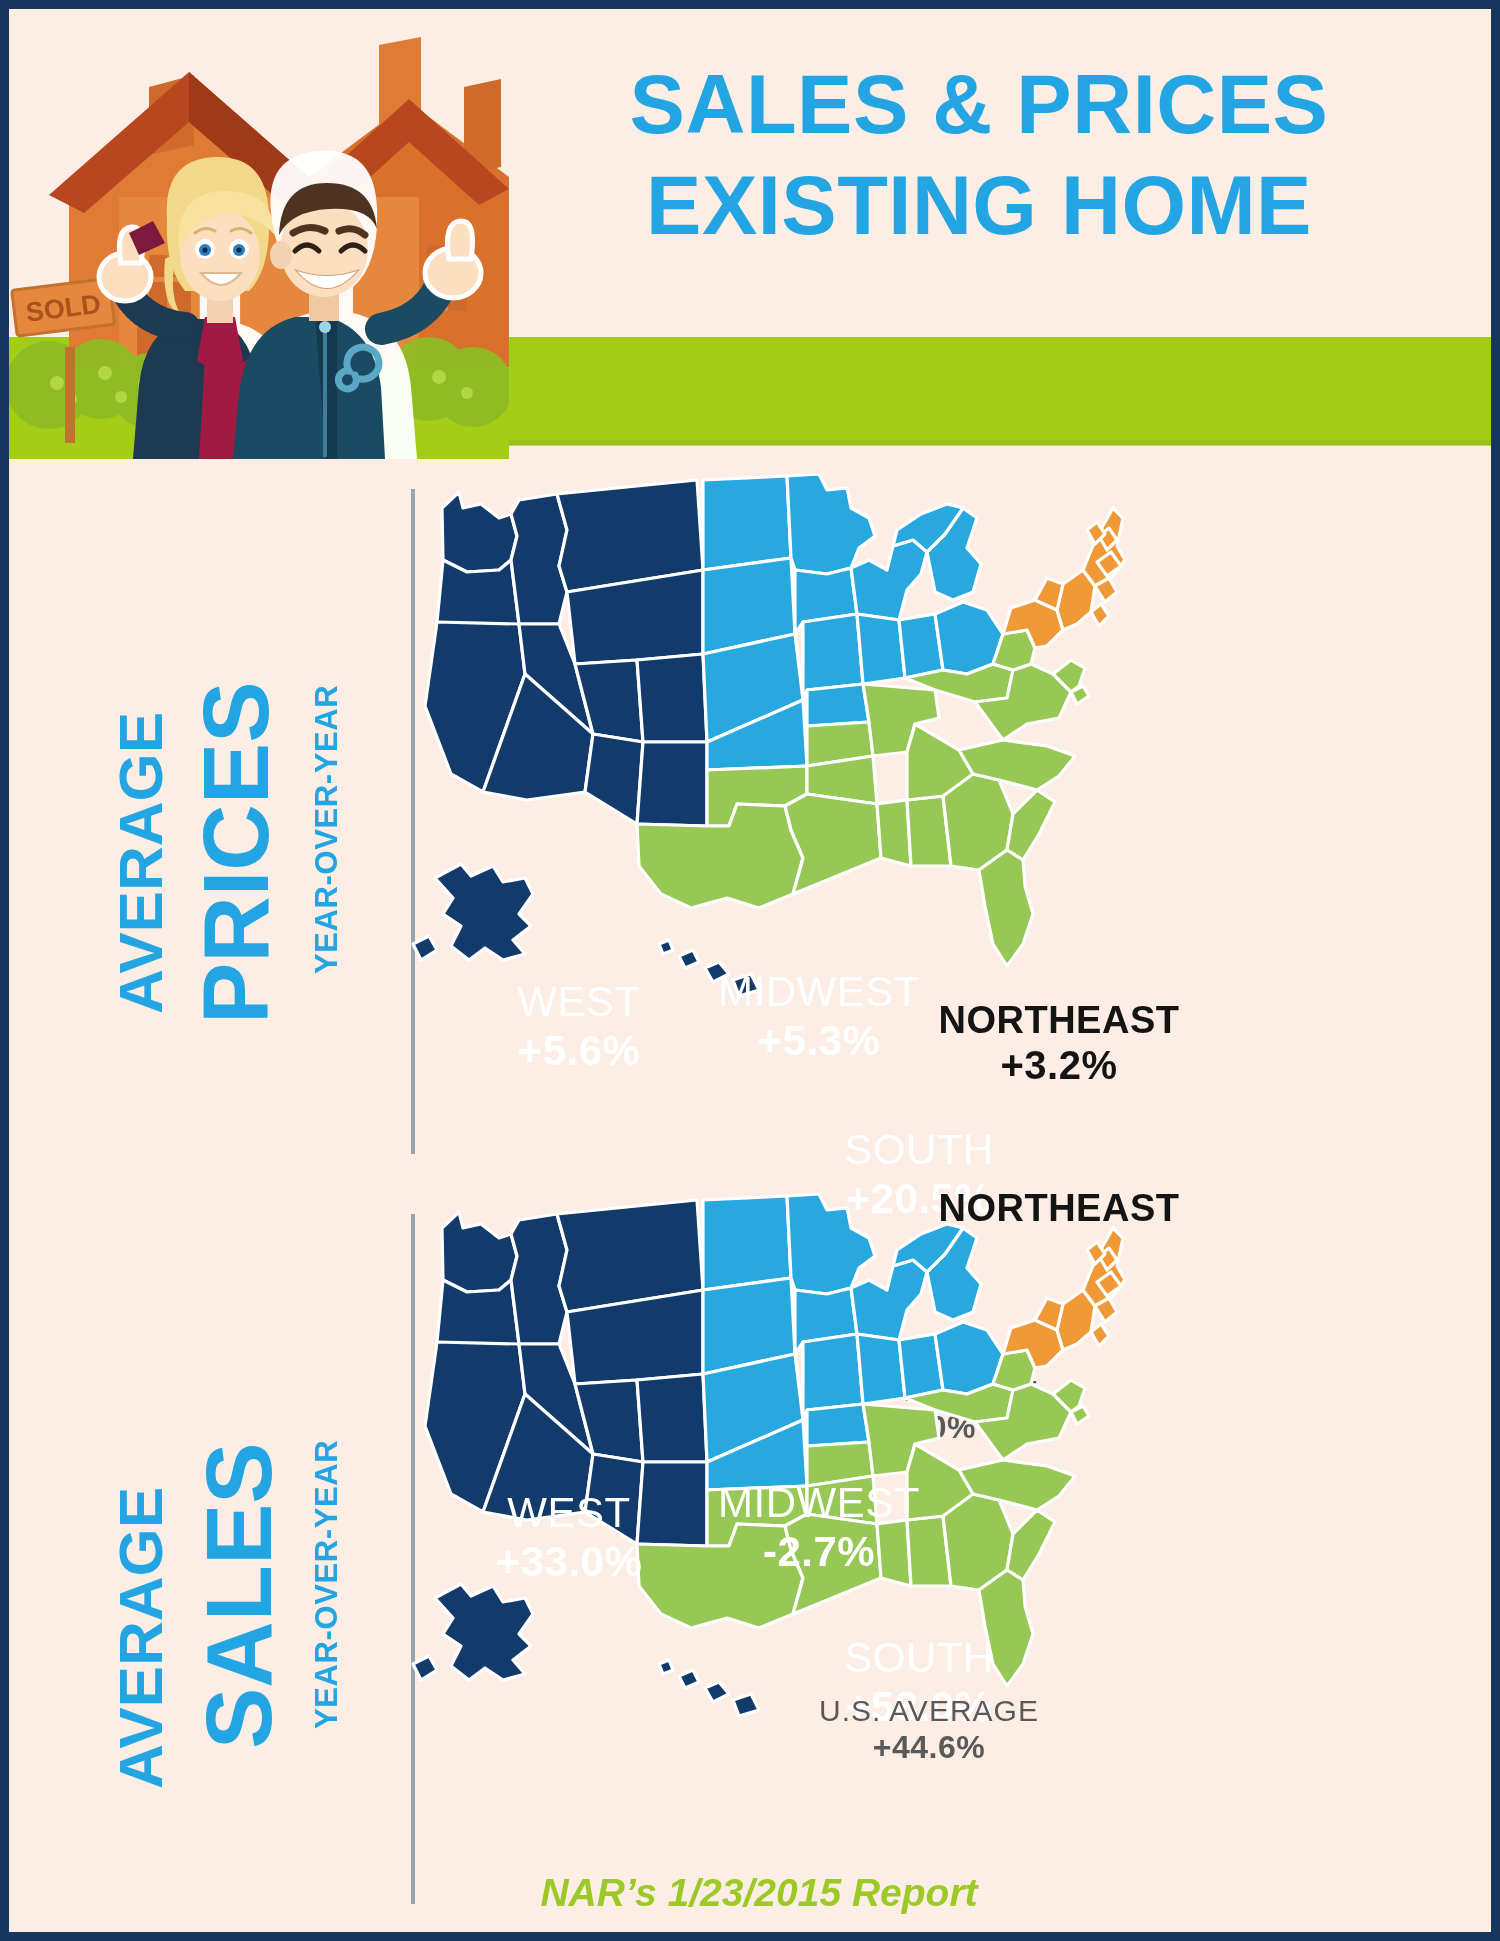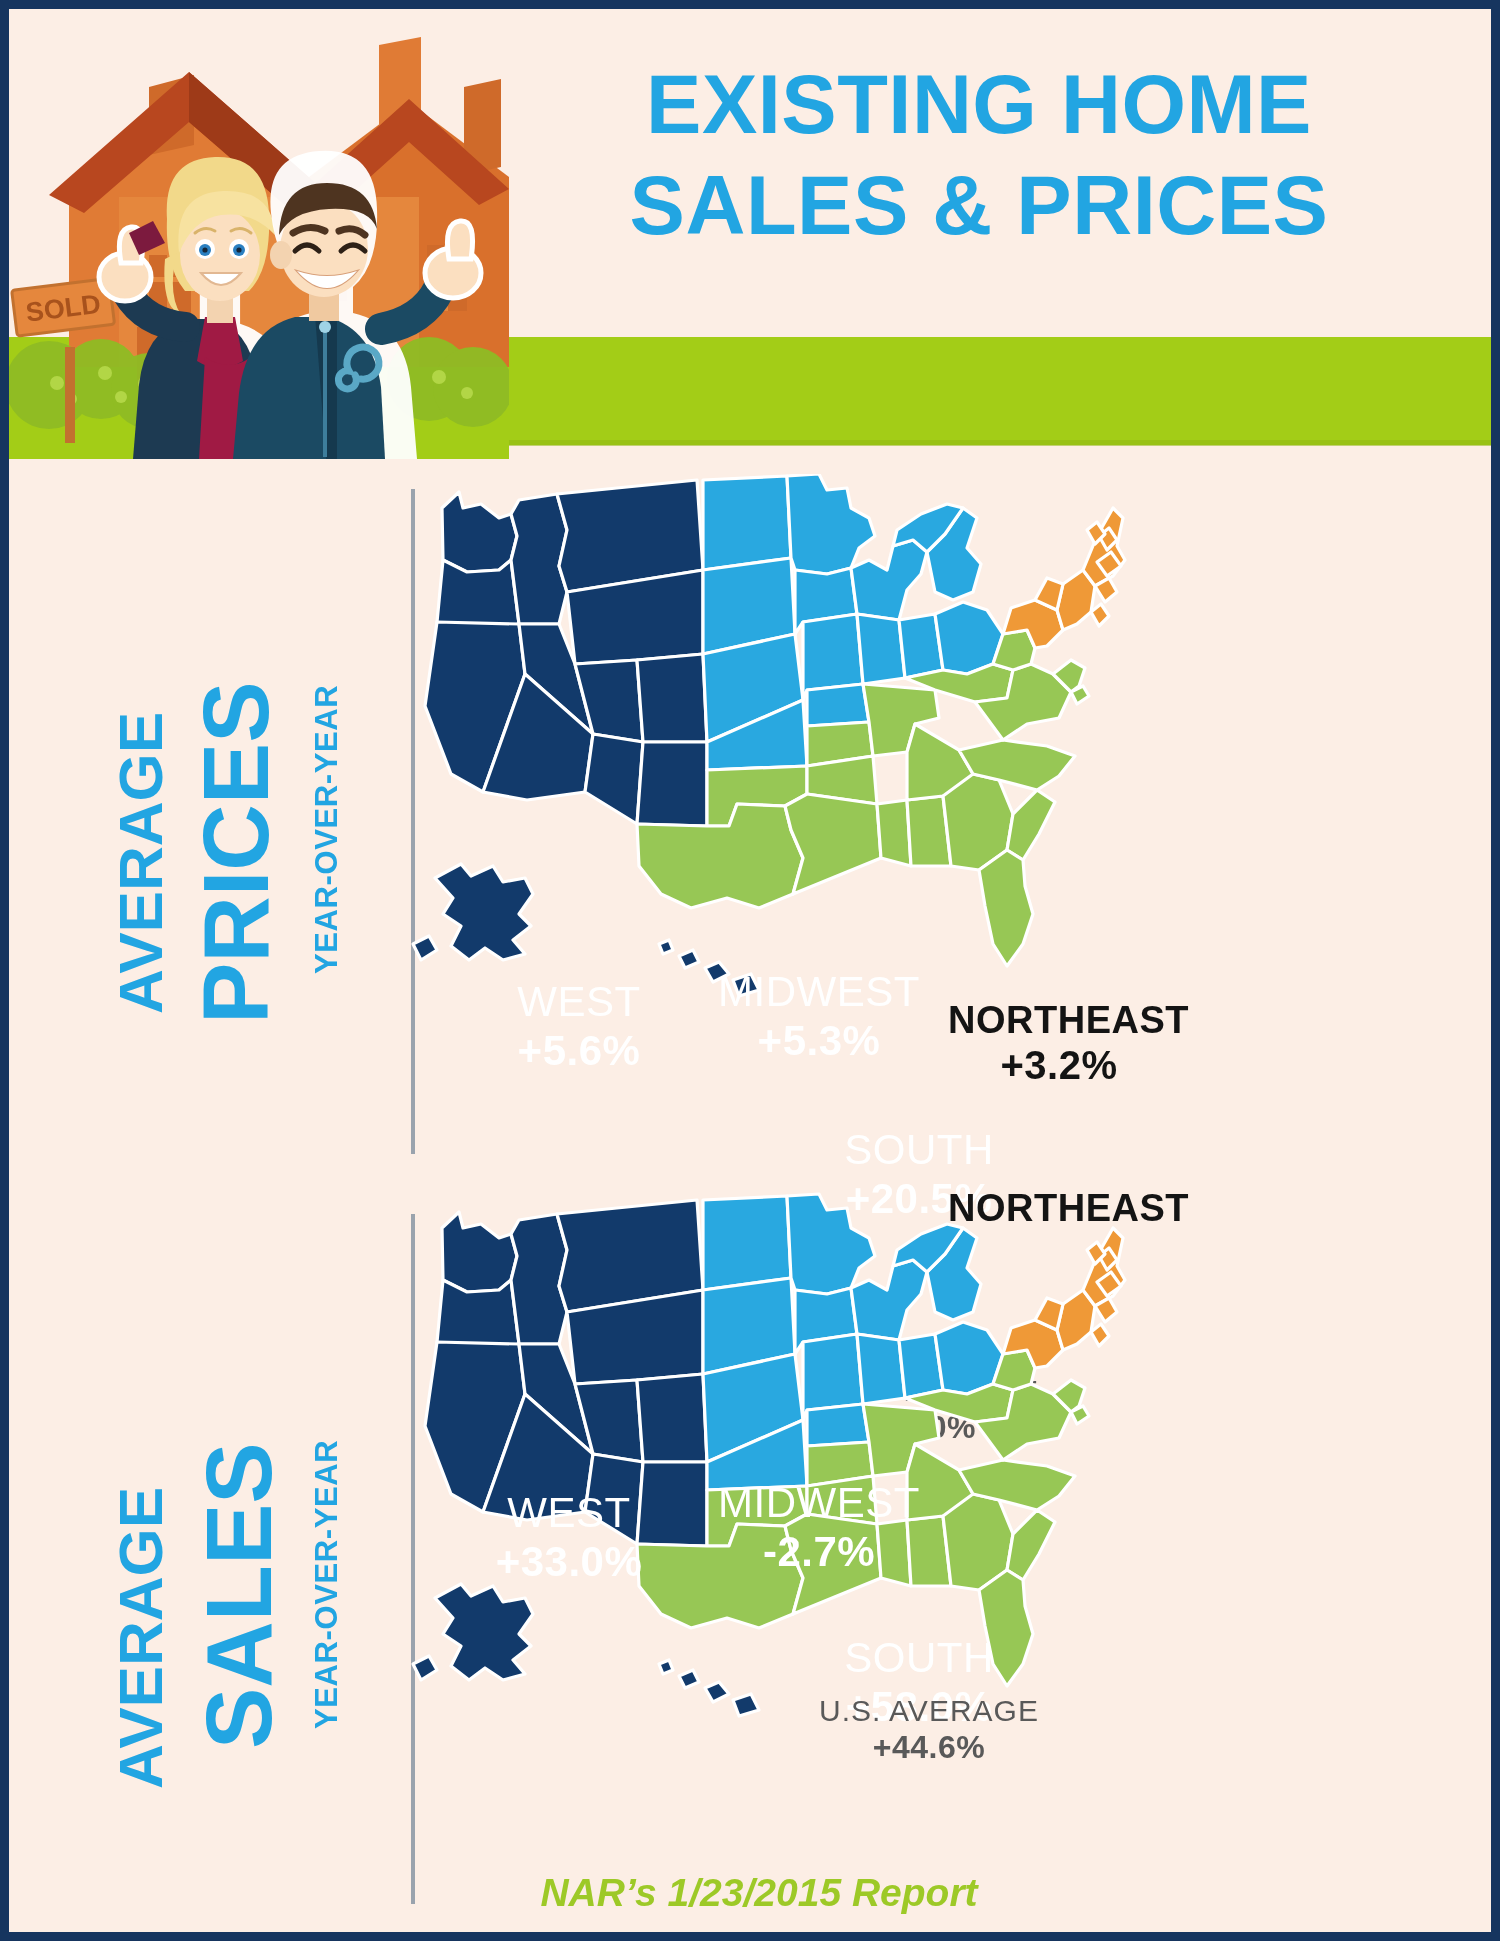--- a/index.html
+++ b/index.html
@@ -65,21 +65,21 @@
 
   
   .map{position:absolute;}
   .map svg{display:block;}
 
   .maplabel{position:absolute;text-align:center;line-height:1.16;white-space:nowrap;}
   .maplabel .name{font-size:42px;font-weight:400;letter-spacing:.5px;}
   .maplabel .val {font-size:42px;font-weight:bold;letter-spacing:.5px;}
   .maplabel.white{color:#ffffff;}
   .maplabel.dark {color:#141414;}
-  .maplabel.dark .name{font-weight:bold;font-size:38px;text-align:right;}
+  .maplabel.dark .name{font-weight:bold;font-size:38px;}
   .maplabel.dark .val {font-weight:bold;font-size:40px;}
   .maplabel.gray {color:#595959;}
   .maplabel.gray .name{font-size:30px;font-weight:400;letter-spacing:1px;}
   .maplabel.gray .val {font-size:32px;font-weight:bold;}
 
   .footnote{
     position:absolute;left:0;top:1862px;width:1500px;text-align:center;
     color:#9dc927;font-size:39px;font-style:italic;font-weight:bold;
     font-family:"Liberation Sans",sans-serif;
   }
@@ -224,22 +224,22 @@
             <g>
               <ellipse cx="444" cy="246" rx="28" ry="25" fill="#fbdfc0" stroke="#ffffff" stroke-width="5"></ellipse>
               <path d="M440 232 q-6 -36 11 -38 q17 -2 11 38 z" fill="#fbdfc0" stroke="#ffffff" stroke-width="5"></path>
             </g>
           </g>
         </g>
       </svg>
     </div>
 
     <div class="header-title">
+      <div>SALES &amp; PRICES</div>
       <div>EXISTING HOME</div>
-      <div>SALES &amp; PRICES</div>
     </div>
   </div>
 
   <div class="section sec-prices">
     <div class="divider"></div>
 
     <div class="map" style="left:398px;top:10px;">
       <svg width="760" height="560" viewBox="0 0 760 560" xmlns="http://www.w3.org/2000/svg">
         <g stroke="#ffffff" stroke-width="3.2" stroke-linejoin="round">
 

